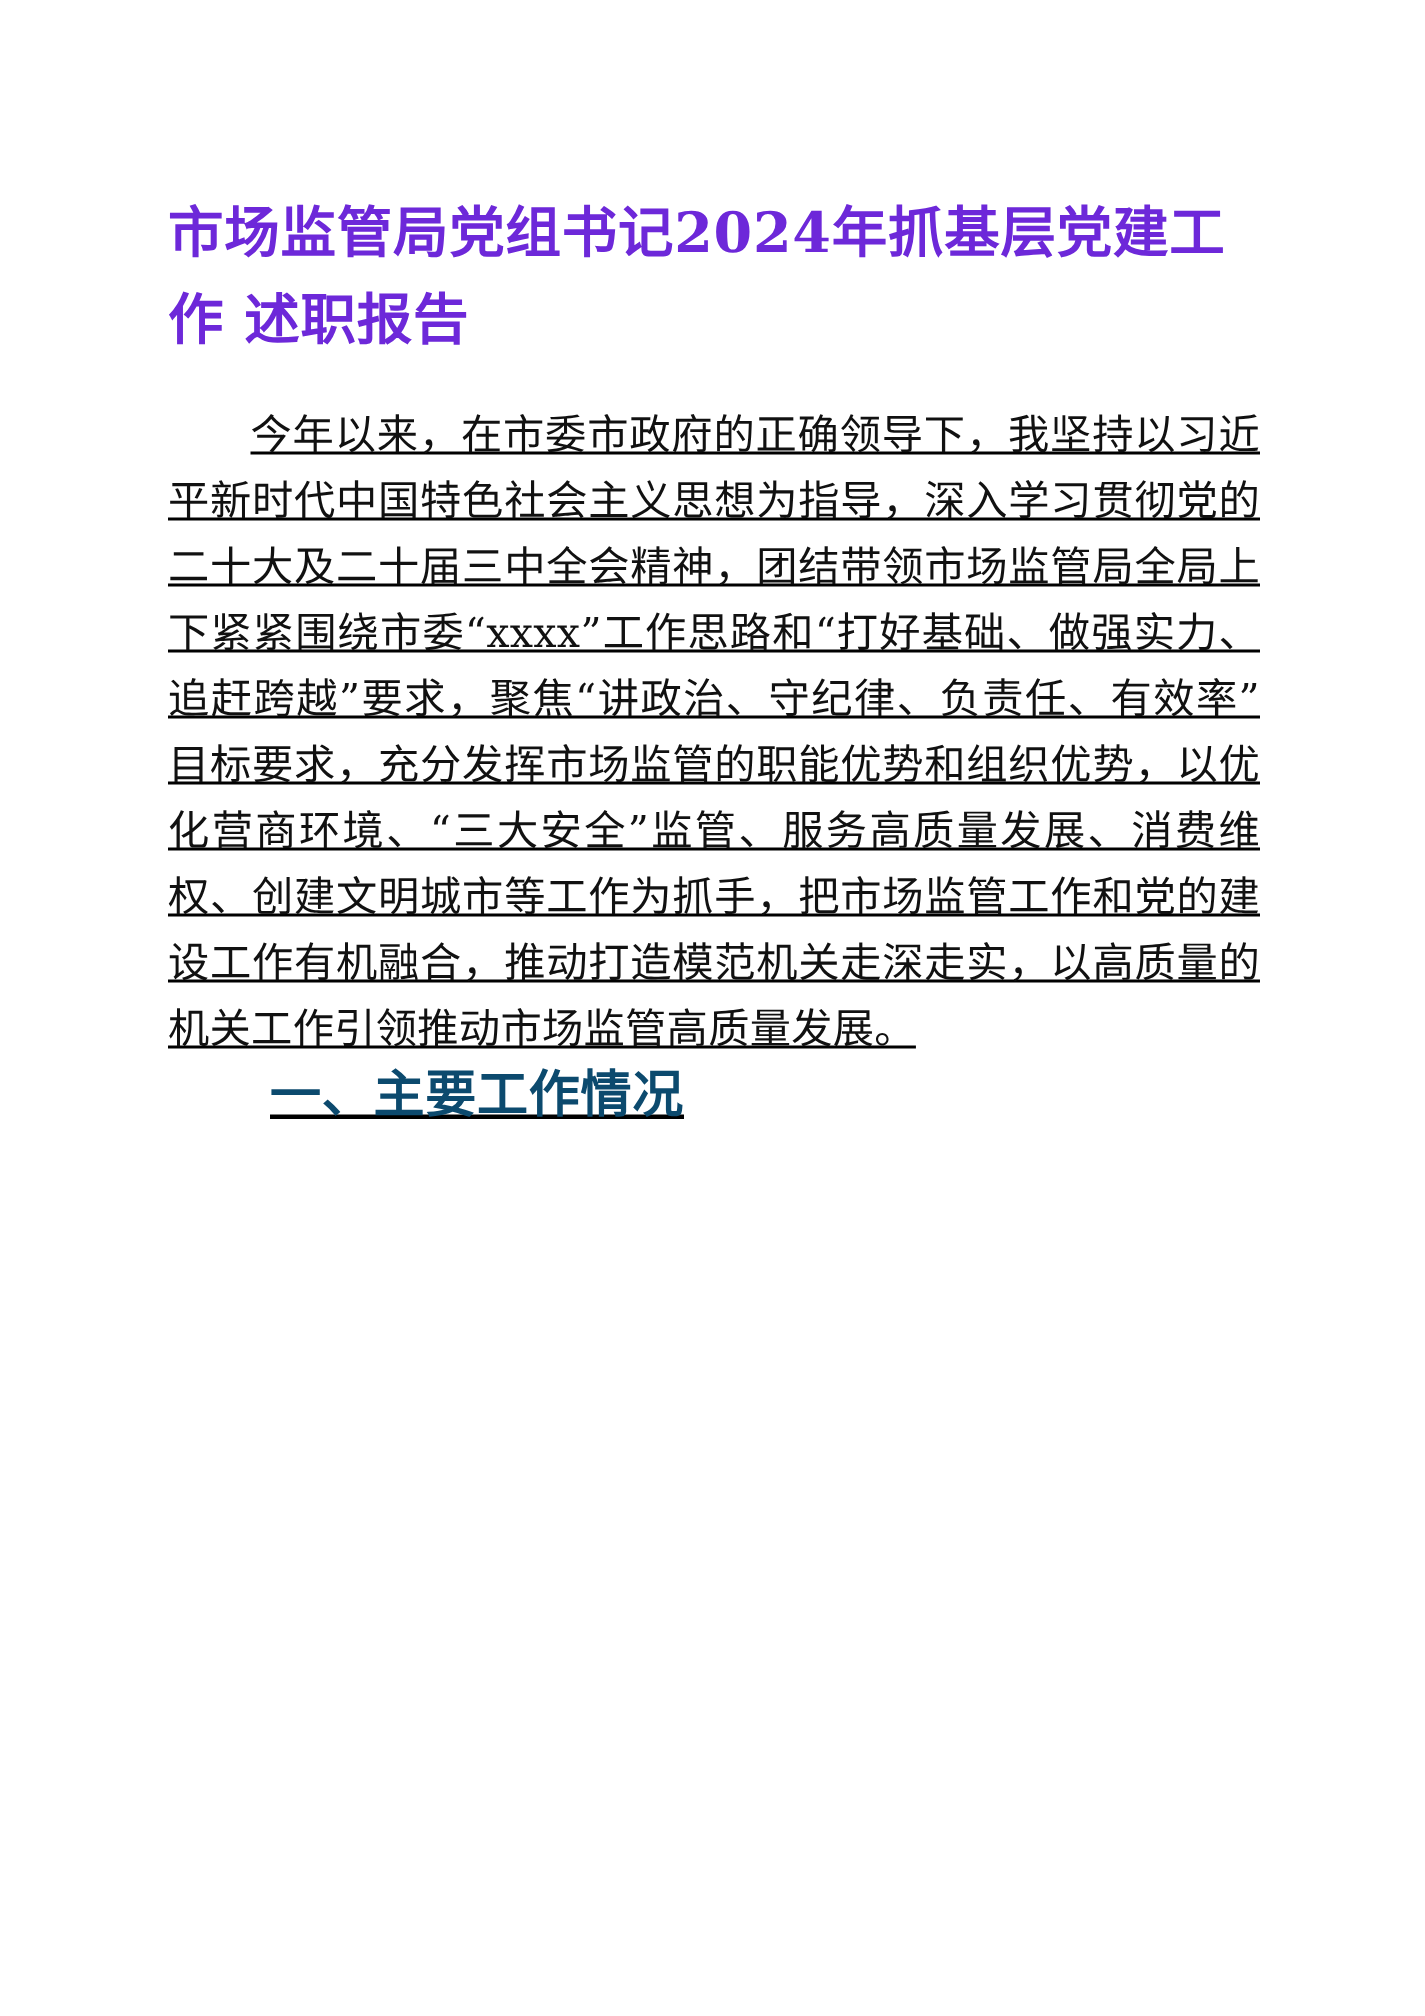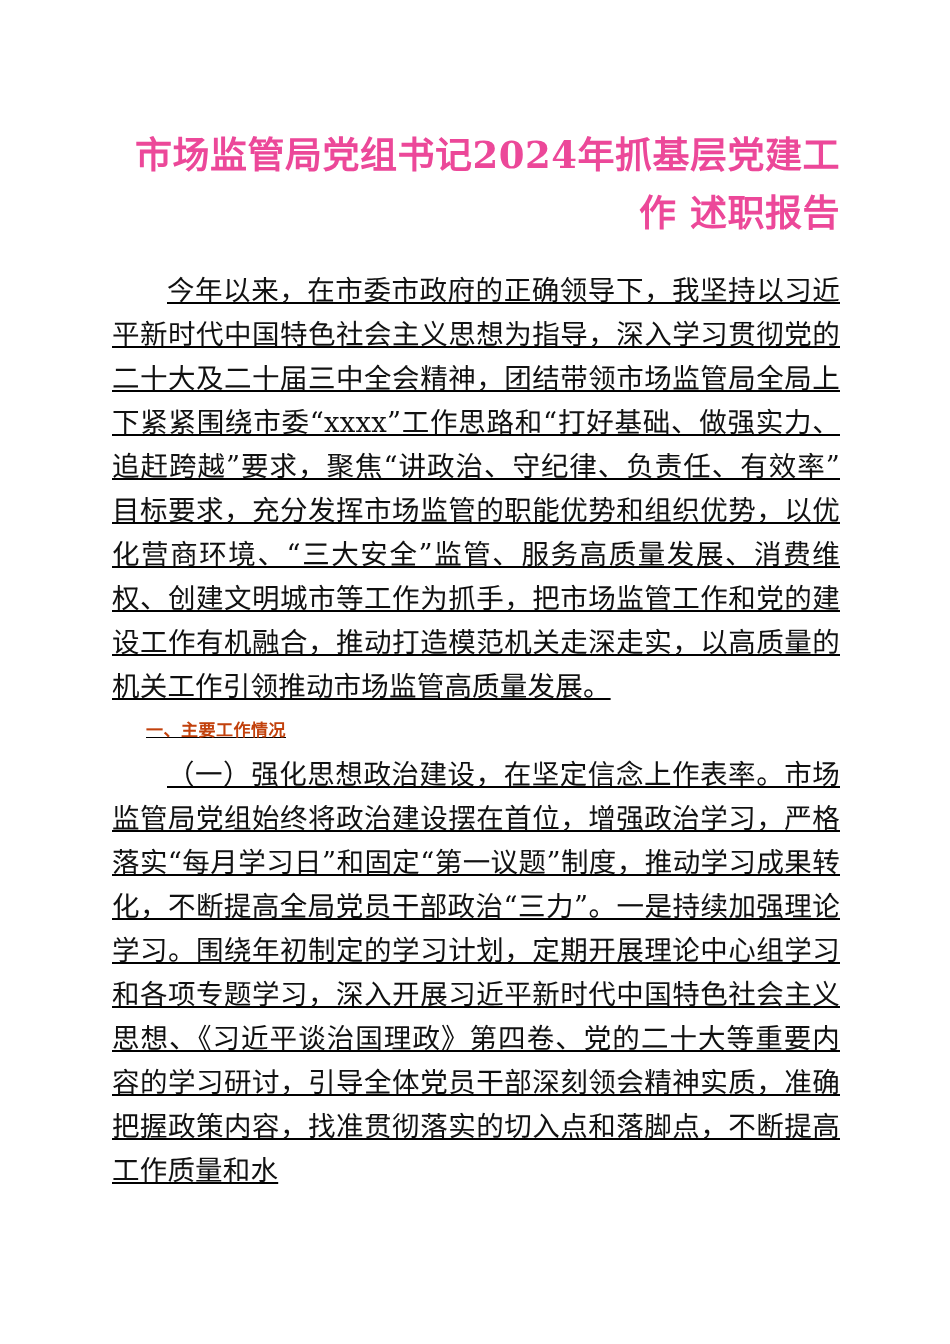--- a/index.html
+++ b/index.html
@@ -18,26 +18,26 @@
     overflow: hidden;
     box-sizing: border-box;
   }
 
   
   .doc-title {
     position: absolute;
     top: 126px;
     left: 112px;
     width: 728px;
-    text-align: right;
+    text-align: left;
     font-family: "DejaVu Serif", "Liberation Serif", serif;
     font-weight: 700;
     font-size: 37px;
     line-height: 58px;
-    color: #ec4899;
+    color: #6d28d9;
     letter-spacing: 0.5px;
     -webkit-font-smoothing: antialiased;
   }
 
   
   .body-block {
     position: absolute;
     top: 268px;
     left: 112px;
     width: 728px;
@@ -56,40 +56,39 @@
     text-indent: 2em;
     letter-spacing: 0.2px;
     word-break: break-all;
   }
 
   
   p.heading-1 {
     margin: 0;
     font-family: "DejaVu Sans", "Liberation Sans", sans-serif;
     font-weight: 700;
-    font-size: 17px;
+    font-size: 34px;
     line-height: 44px;
-    color: #c2410c;
+    color: #0c4a6e;
     text-indent: 2em;
     letter-spacing: 0.5px;
   }
 </style>
 </head>
 <body>
 
 <div class="page">
 
   <div class="doc-title">
     <span>市场监管局党组书记2024年抓基层党建工作</span>
     <span>述职报告</span>
   </div>
 
   <div class="body-block">
 
     <p class="para">今年以来，在市委市政府的正确领导下，我坚持以习近平新时代中国特色社会主义思想为指导，深入学习贯彻党的二十大及二十届三中全会精神，团结带领市场监管局全局上下紧紧围绕市委“xxxx”工作思路和“打好基础、做强实力、追赶跨越”要求，聚焦“讲政治、守纪律、负责任、有效率”目标要求，充分发挥市场监管的职能优势和组织优势，以优化营商环境、“三大安全”监管、服务高质量发展、消费维权、创建文明城市等工作为抓手，把市场监管工作和党的建设工作有机融合，推动打造模范机关走深走实，以高质量的机关工作引领推动市场监管高质量发展。</p>
 
     <p class="heading-1">一、主要工作情况</p>
 
-    <p class="para">（一）强化思想政治建设，在坚定信念上作表率。市场监管局党组始终将政治建设摆在首位，增强政治学习，严格落实“每月学习日”和固定“第一议题”制度，推动学习成果转化，不断提高全局党员干部政治“三力”。一是持续加强理论学习。围绕年初制定的学习计划，定期开展理论中心组学习和各项专题学习，深入开展习近平新时代中国特色社会主义思想、《习近平谈治国理政》第四卷、党的二十大等重要内容的学习研讨，引导全体党员干部深刻领会精神实质，准确把握政策内容，找准贯彻落实的切入点和落脚点，不断提高工作质量和水</p>
 
   </div>
 
 </div>
 
 </body></html>

